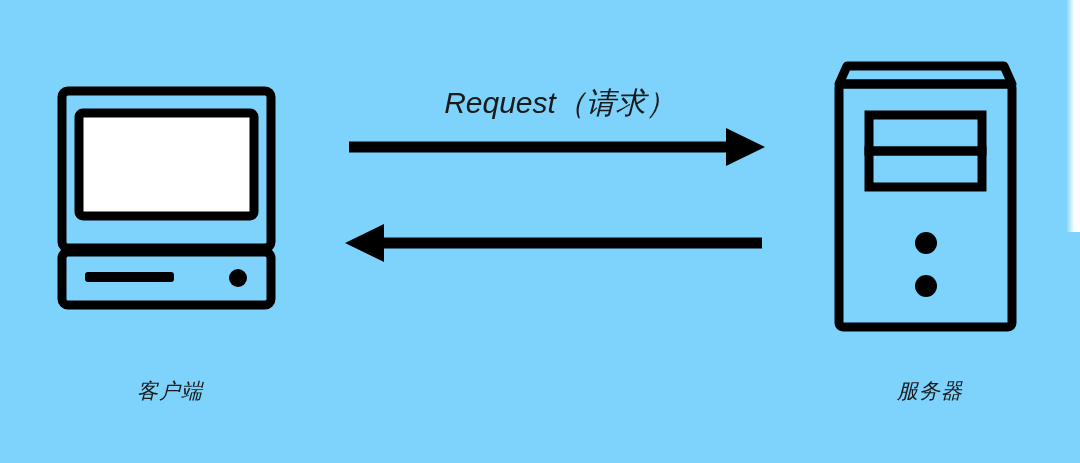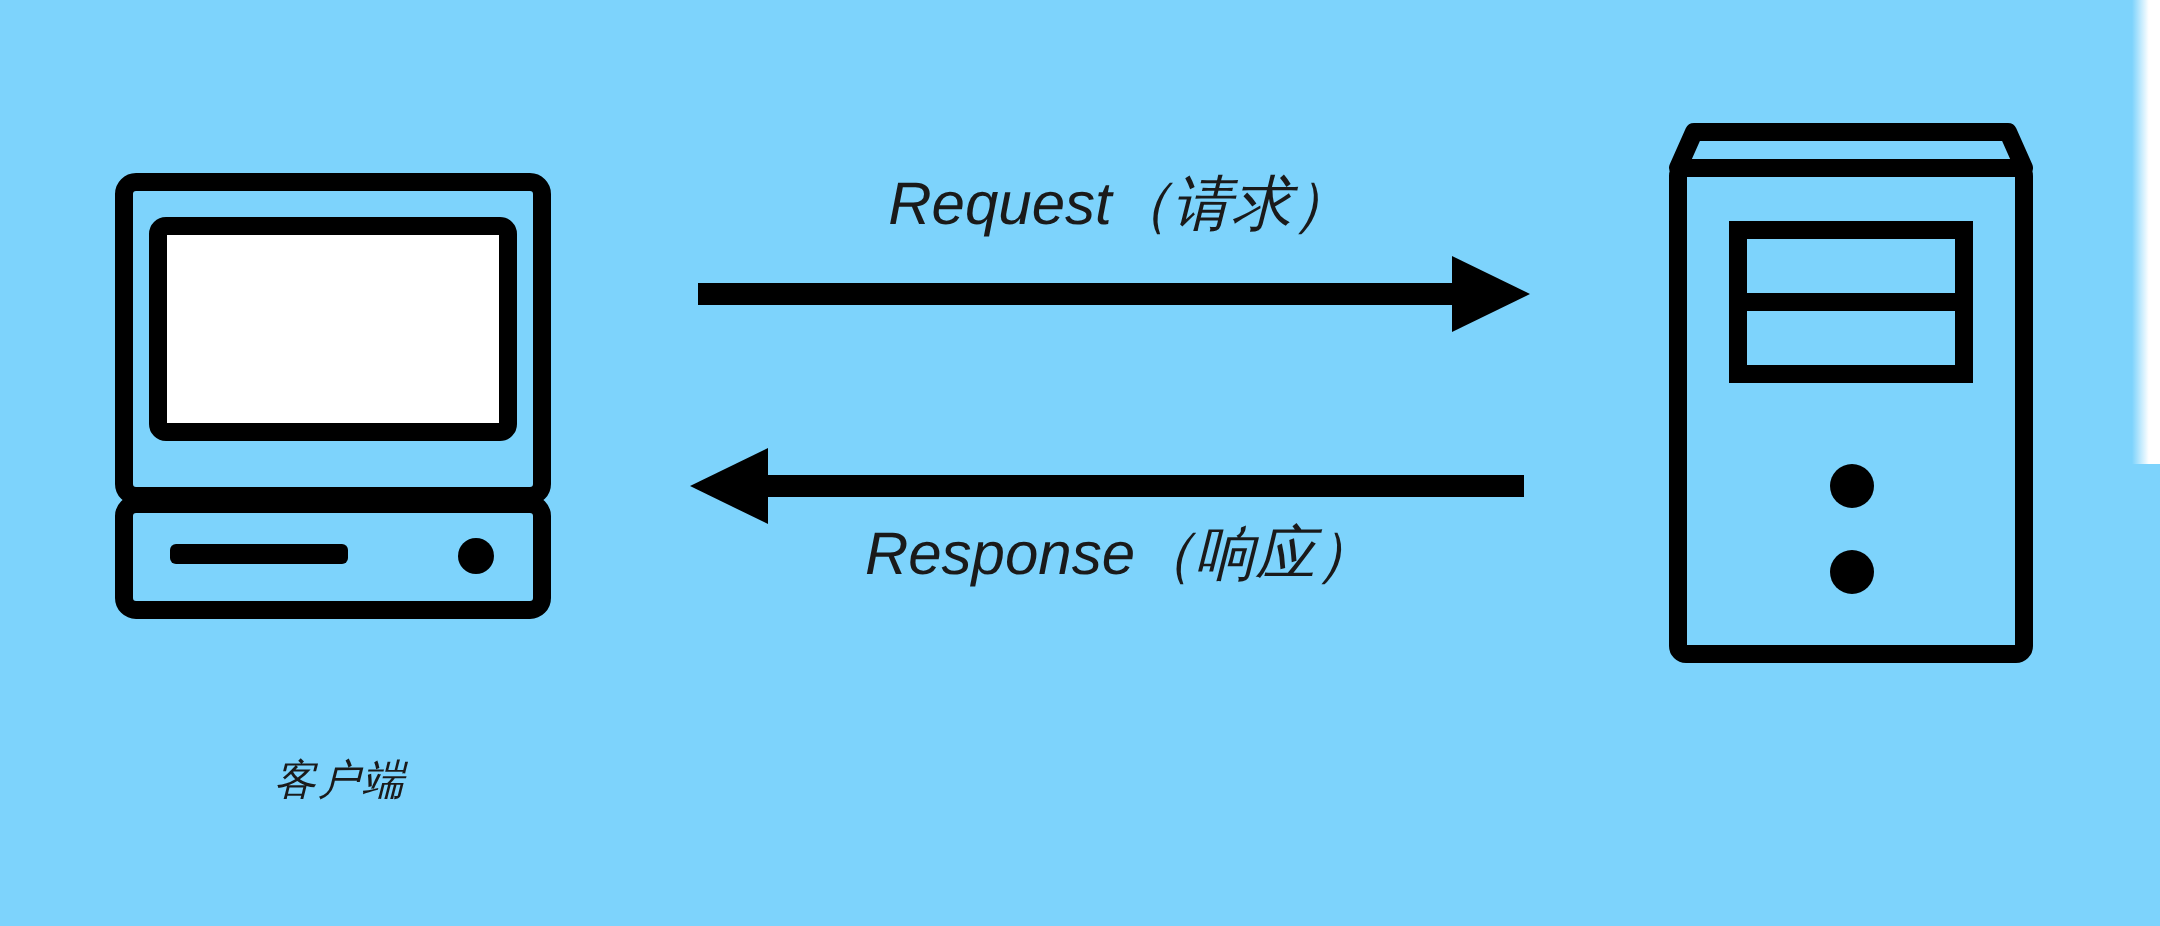--- a/index.html
+++ b/index.html
@@ -117,20 +117,20 @@
 
     <g>
       <line x1="378" y1="243" x2="762" y2="243" stroke="#000000" stroke-width="11" stroke-linecap="butt"></line>
       <path d="M 345 243 L 384 224 L 384 262 Z" fill="#000000"></path>
     </g>
 
   </svg>
 
   <div class="edge-label" id="request-label">Request（请求）</div>
 
-  <div class="edge-label" id="response-label">Response（响应）</div>
 
   <div class="node-caption" id="client-caption">客户端</div>
 
+  <div class="node-caption" id="server-caption">服务器</div>
 
   <div class="right-fade"></div>
 
 </div>
 
 </body></html>

